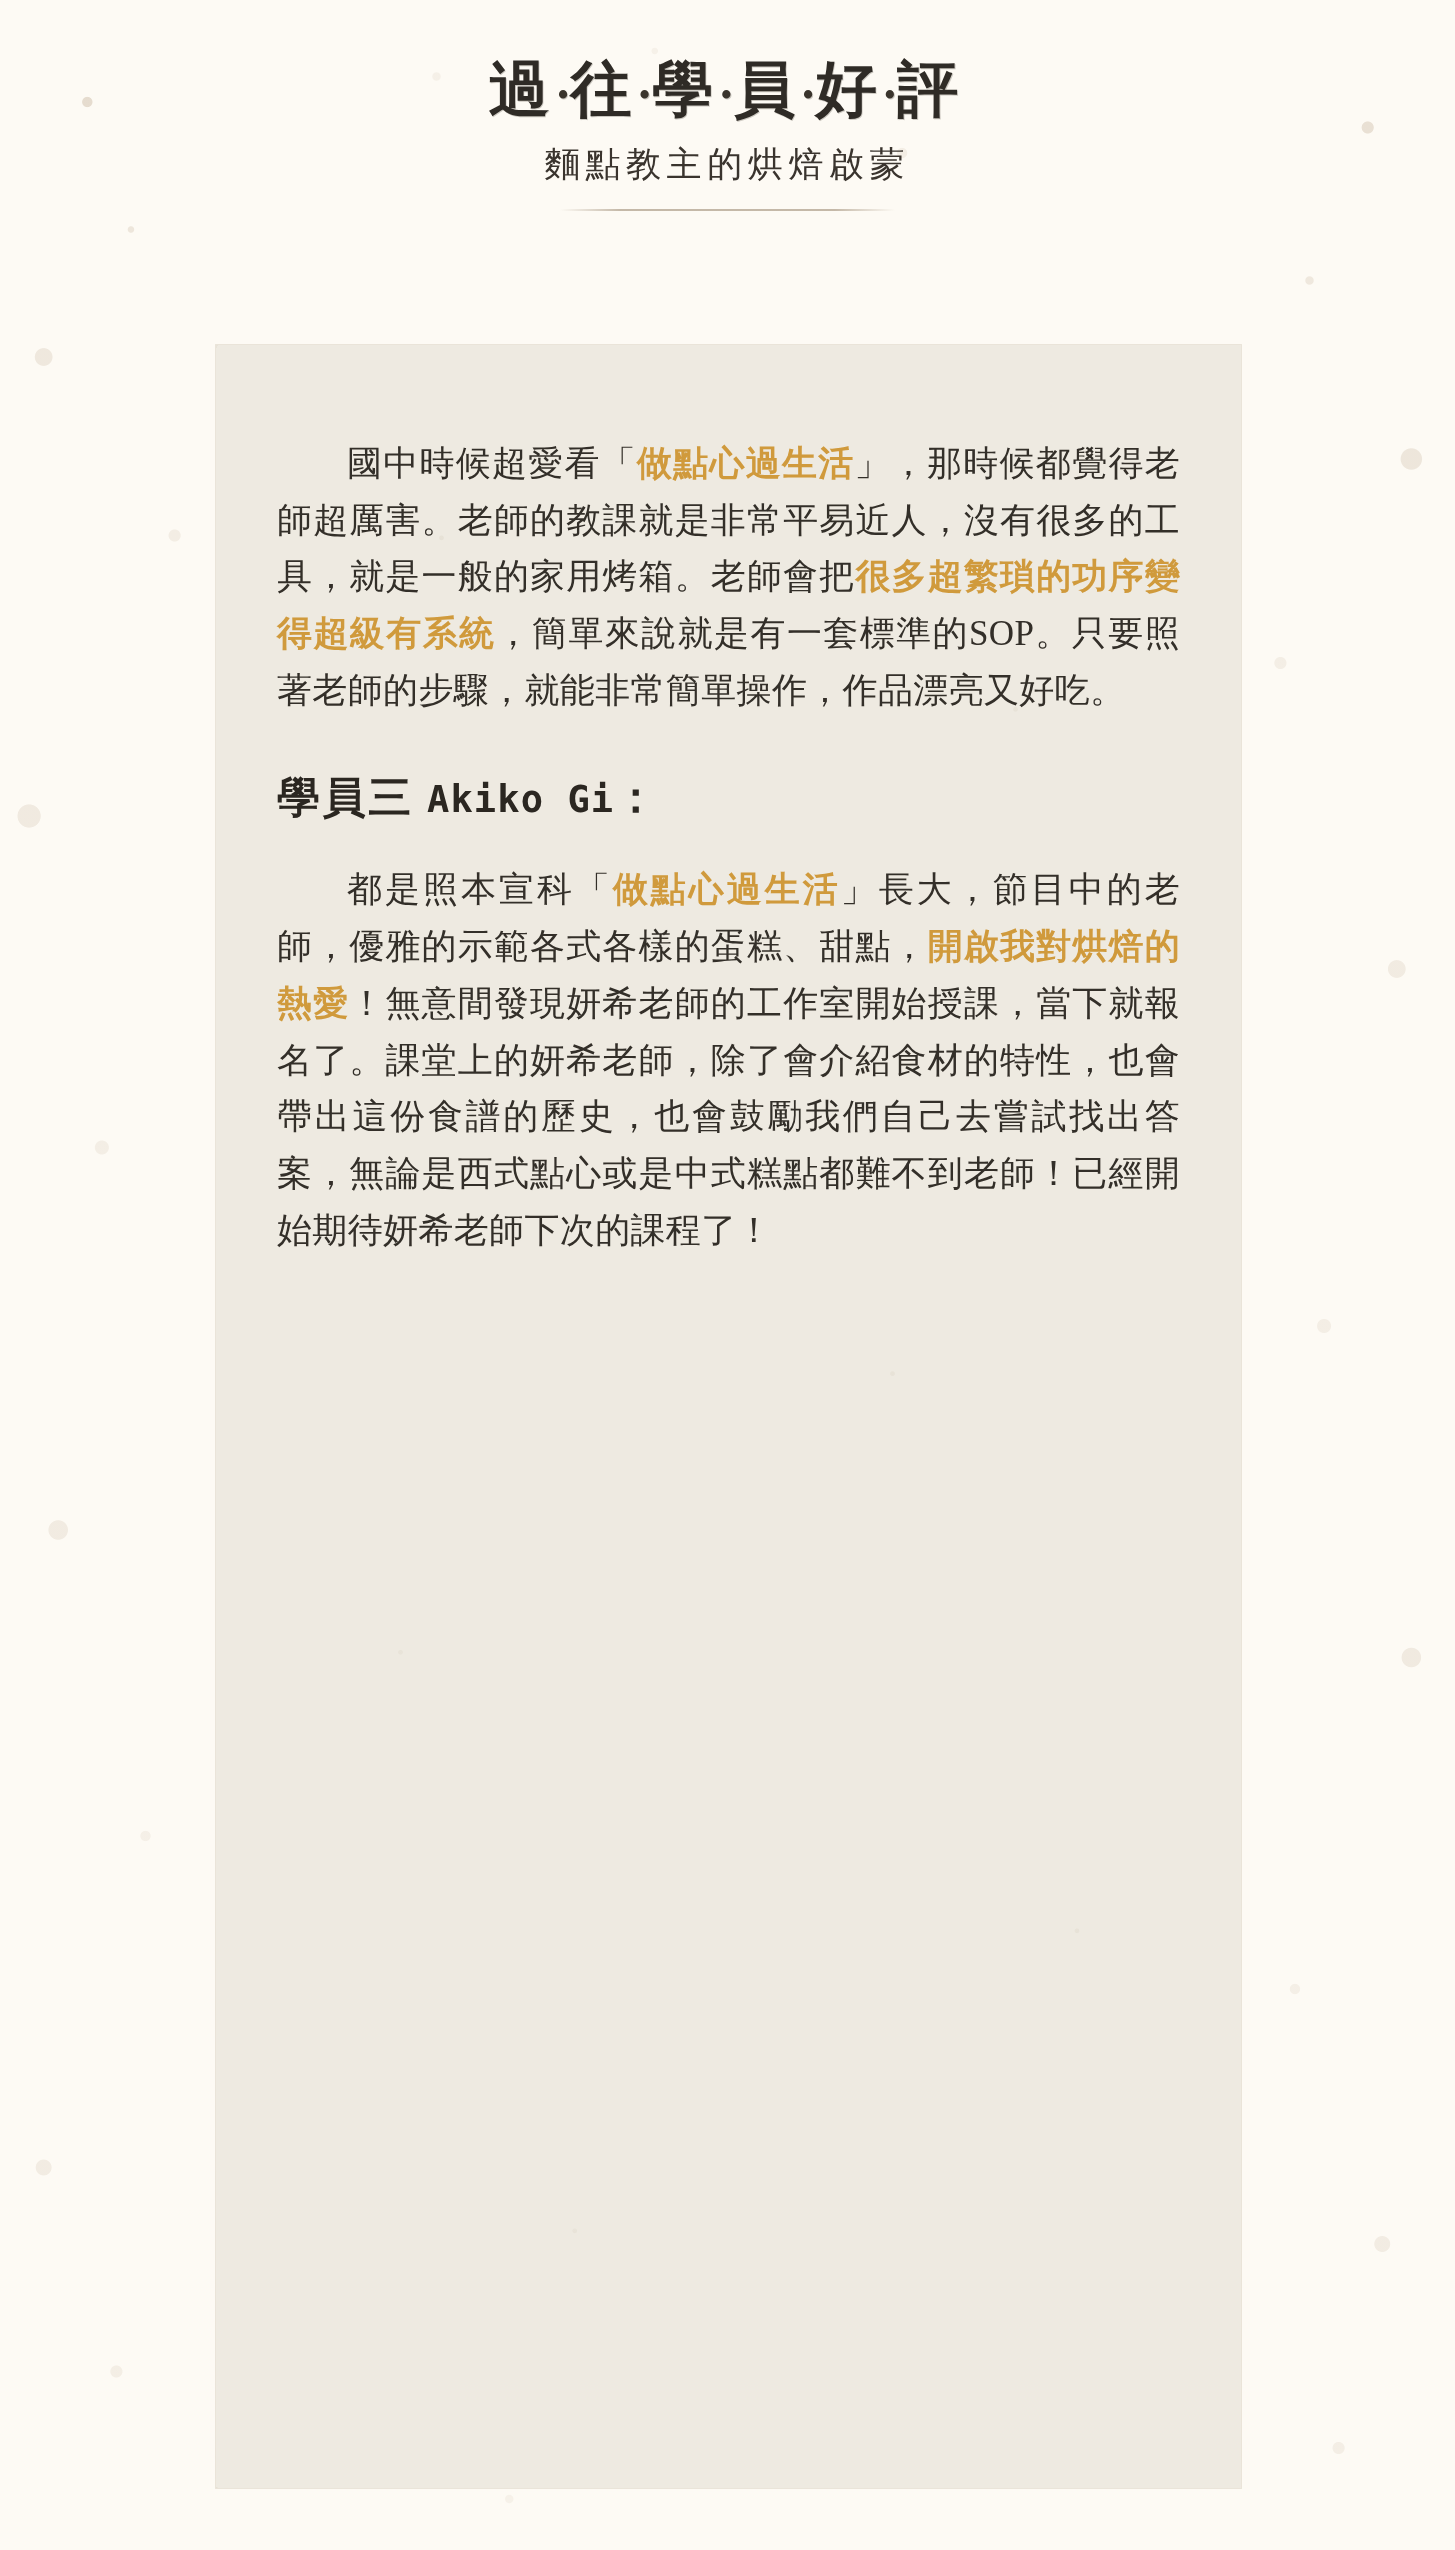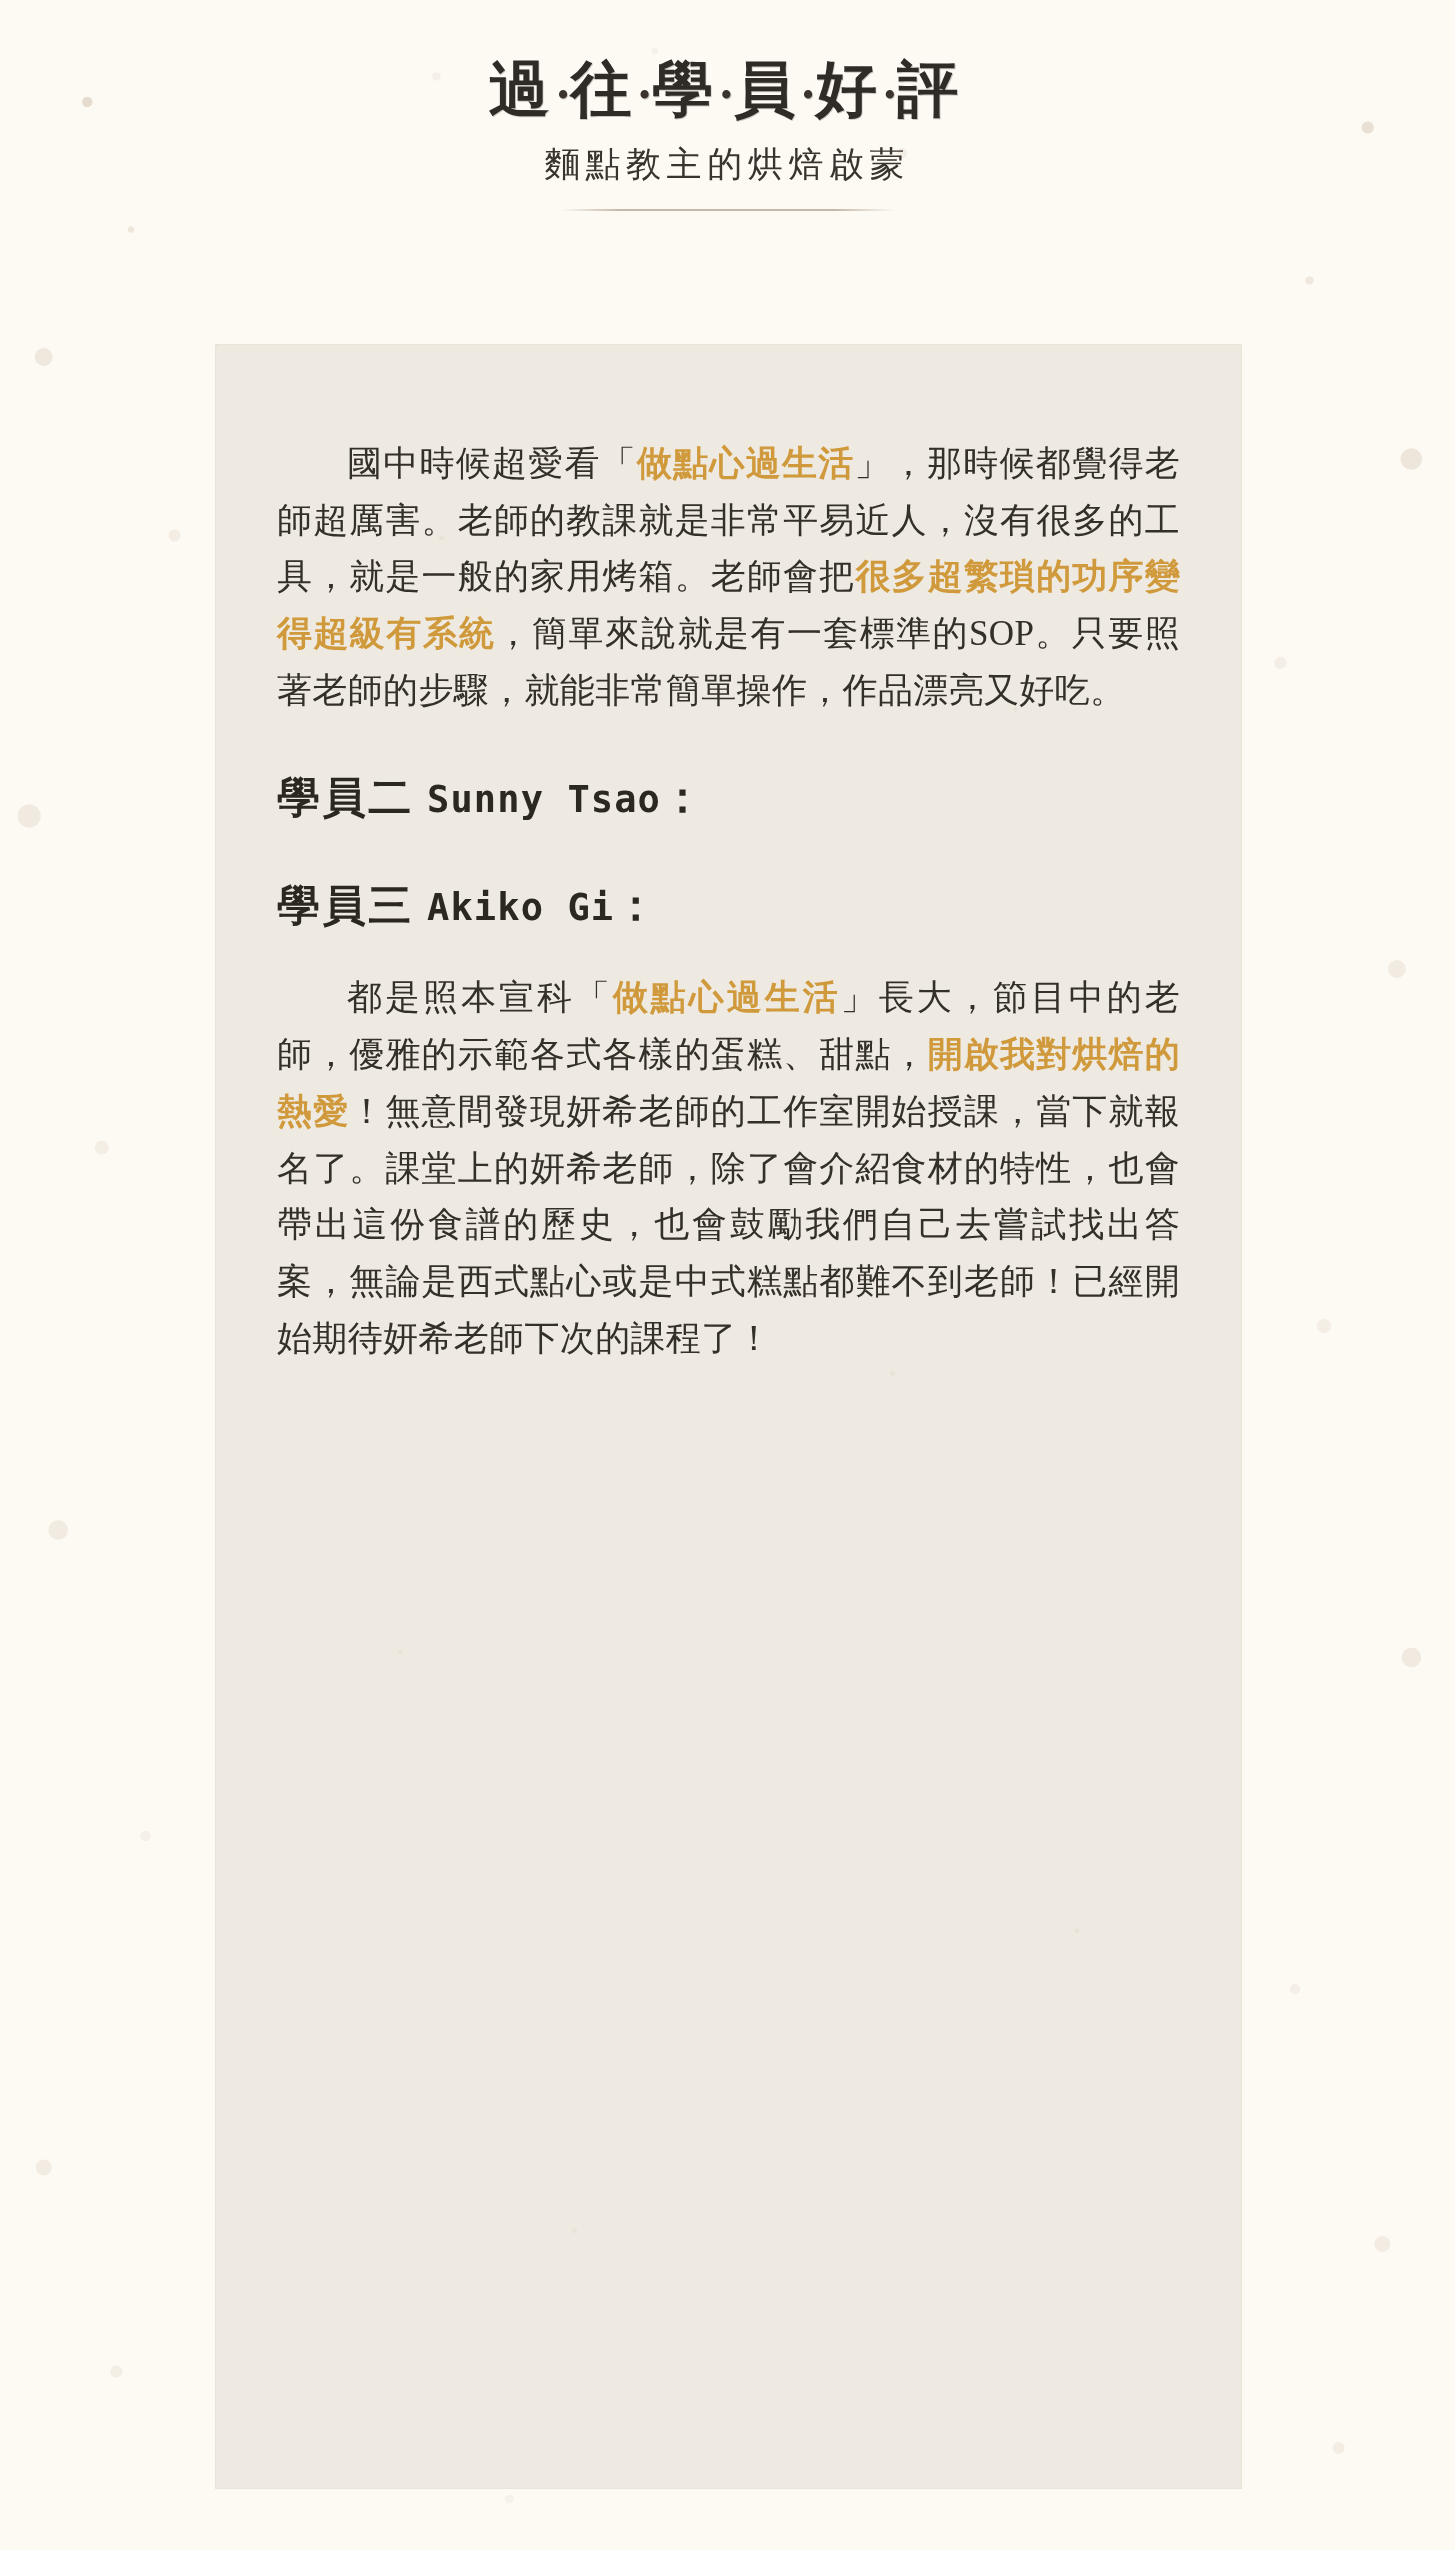--- a/index.html
+++ b/index.html
@@ -150,20 +150,19 @@
   <h1 class="main-title" id="main-title"><span class="tchar">過</span><span class="dot">•</span><span class="tchar">往</span><span class="dot">•</span><span class="tchar">學</span><span class="dot">•</span><span class="tchar">員</span><span class="dot">•</span><span class="tchar">好</span><span class="dot">•</span><span class="tchar">評</span></h1>
   <div class="subtitle">麵點教主的烘焙啟蒙</div>
   <div class="rule"></div>
 </div>
 
 <div class="card" id="reviews-container">
 <div class="review-block">
       <p class="review-body"><span>國中時候超愛看「</span><span class="hl">做點心過生活</span><span>」，那時候都覺得老師超厲害。老師的教課就是非常平易近人，沒有很多的工具，就是一般的家用烤箱。老師會把</span><span class="hl">很多超繁瑣的功序變得超級有系統</span><span>，簡單來說就是有一套標準的SOP。只要照著老師的步驟，就能非常簡單操作，作品漂亮又好吃。</span></p>
     </div>
     <div class="review-block">
-      <div class="reviewer-name"><span>學員二</span> <span class="latin">Sunny Tsao</span><span>：</span></div>
     </div>
     <div class="review-block">
       <div class="reviewer-name"><span>學員三</span> <span class="latin">Akiko Gi</span><span>：</span></div>
       <p class="review-body"><span>都是照本宣科「</span><span class="hl">做點心過生活</span><span>」長大，節目中的老師，優雅的示範各式各樣的蛋糕、甜點，</span><span class="hl">開啟我對烘焙的熱愛</span><span>！無意間發現妍希老師的工作室開始授課，當下就報名了。課堂上的妍希老師，除了會介紹食材的特性，也會帶出這份食譜的歷史，也會鼓勵我們自己去嘗試找出答案，無論是西式點心或是中式糕點都難不到老師！已經開始期待妍希老師下次的課程了！</span></p>
     </div>
   </div>
 
 
 </body></html>

